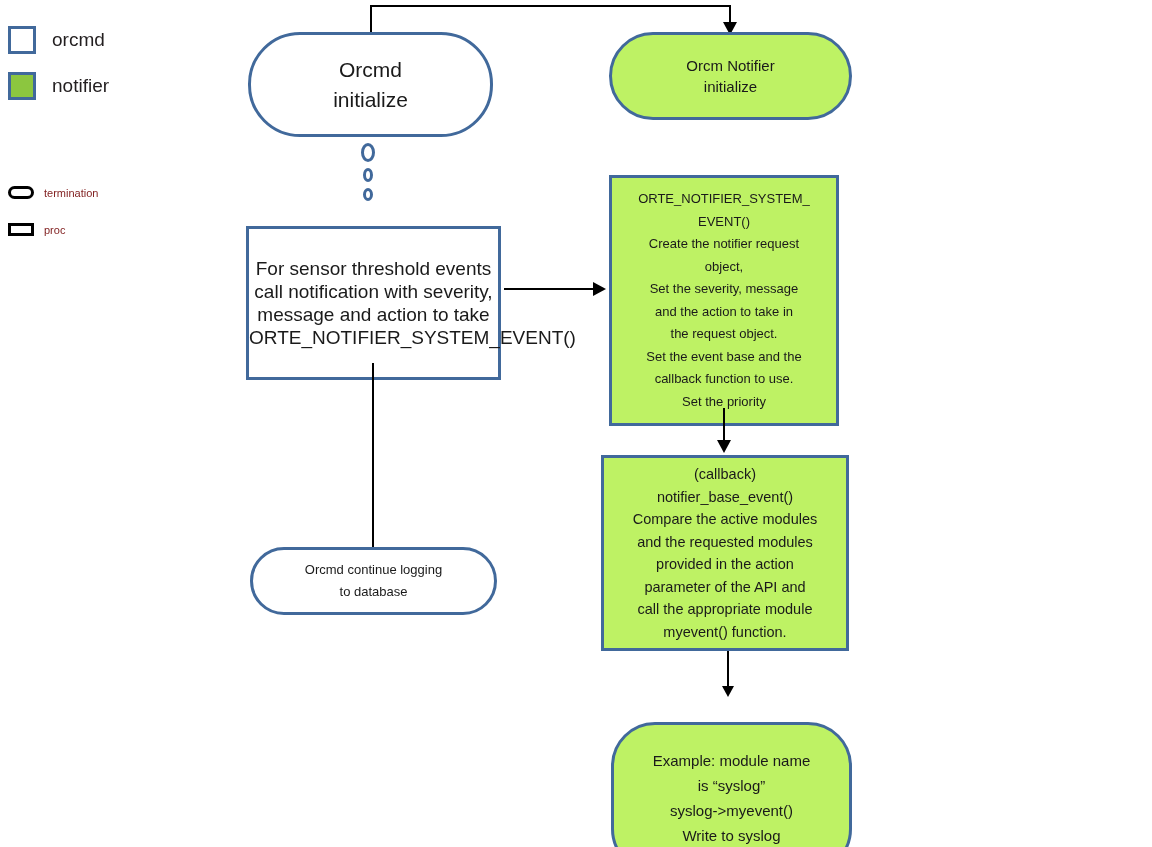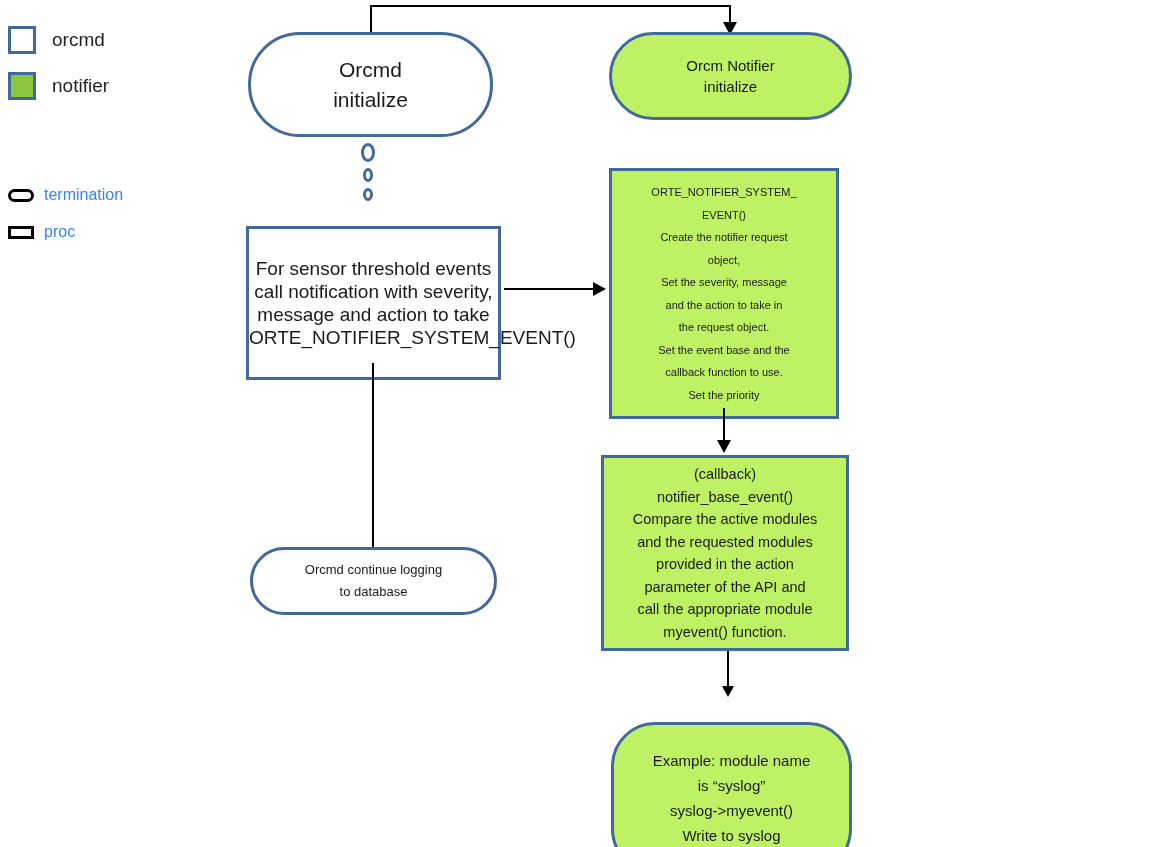--- a/index.html
+++ b/index.html
@@ -54,22 +54,22 @@
   }
   .shape-proc {
     width: 26px;
     height: 13px;
     border: 3px solid #000000;
     box-sizing: border-box;
     background: #ffffff;
   }
   .shape-legend-label {
     margin-left: 10px;
-    font-size: 16px;
-    color: #3b82f6;
+    font-size: 11px;
+    color: #7f1d1d;
     white-space: nowrap;
   }
 
   
   .node {
     position: absolute;
     box-sizing: border-box;
     display: flex;
     align-items: center;
     justify-content: center;
@@ -174,21 +174,21 @@
   <div class="dot" style="left:363px; top:168px; width:10px; height:14px;"></div>
   <div class="dot" style="left:363px; top:188px; width:10px; height:13px;"></div>
 
   <div class="node rect" style="left:246px; top:226px; width:255px; height:154px; font-size:19px; line-height:23px;">
     <div class="txt">For sensor threshold events call notification with severity, message and action to take ORTE_NOTIFIER_SYSTEM_EVENT()</div>
   </div>
 
   <div class="hline" style="left:504px; top:288px; width:92px;"></div>
   <div class="arrow-right" style="left:593px; top:282px;"></div>
 
-  <div class="node rect green" style="left:609px; top:168px; width:230px; height:251px; font-size:11px; line-height:22.5px;">
+  <div class="node rect green" style="left:609px; top:175px; width:230px; height:251px; font-size:13px; line-height:22.5px;">
     <div class="txt">ORTE_NOTIFIER_SYSTEM_
 EVENT()
 Create the notifier request
 object,
 Set the severity, message
 and the action to take in
 the request object.
 Set the event base and the
 callback function to use.
 Set the priority</div>

